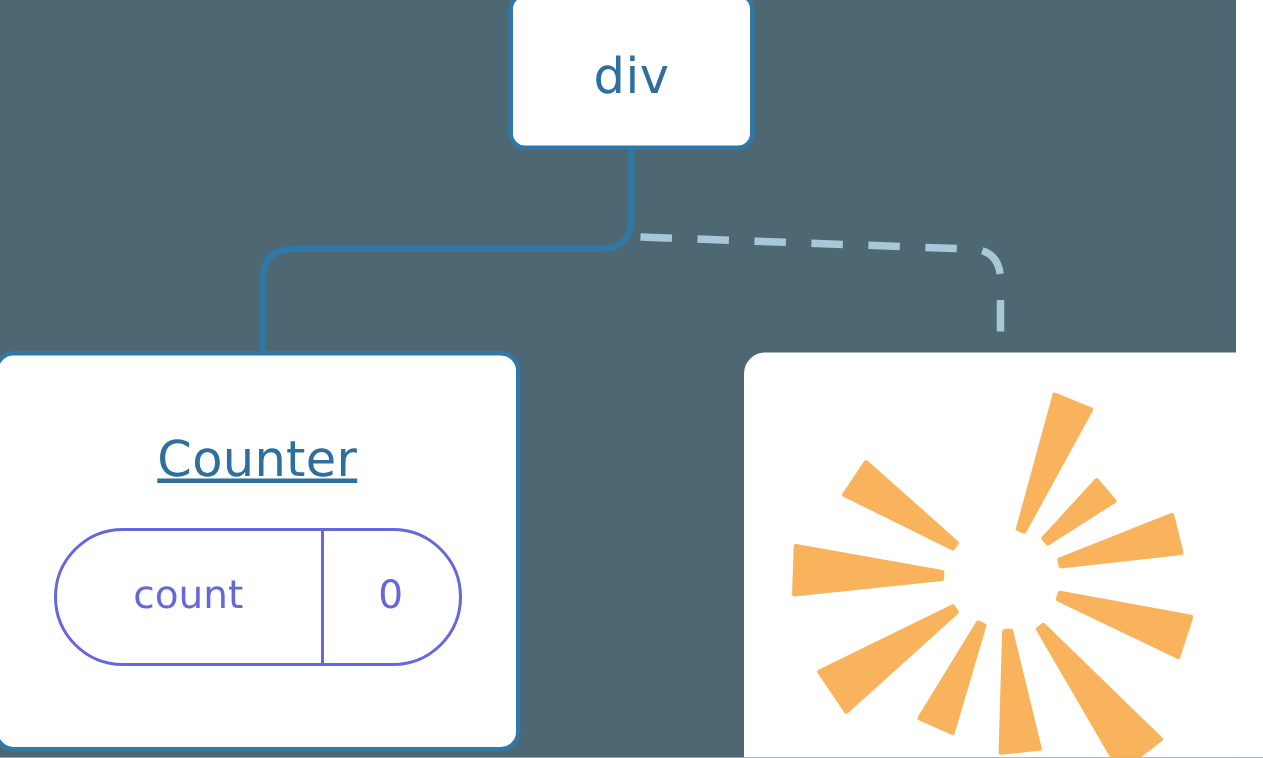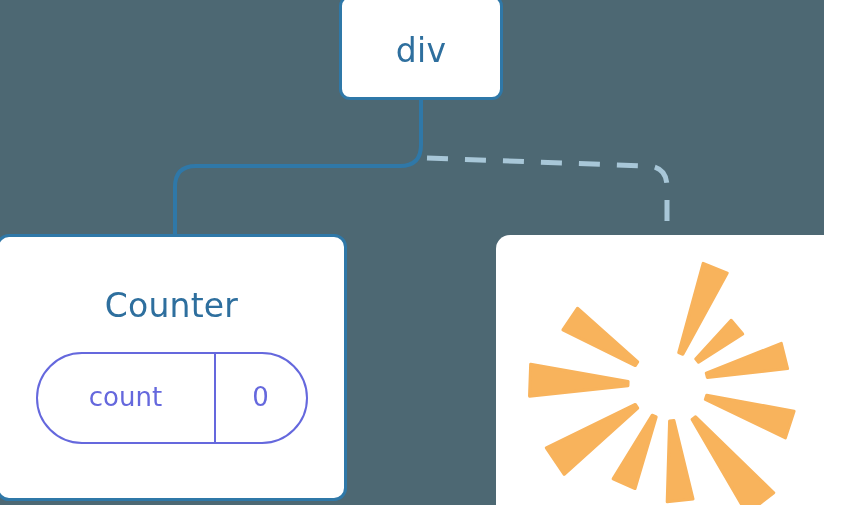--- a/index.html
+++ b/index.html
@@ -71,20 +71,21 @@
     flex-direction: column;
     align-items: center;
     justify-content: flex-start;
     padding-top: 52px;
   }
   #node-counter .node-title {
     font-size: 33px;
     color: #2e6f9e;
     letter-spacing: 0.2px;
     line-height: 1;
+    text-decoration: underline;
   }
 
   #node-sparkle {
     left: 496px;
     top: 235px;
     width: 352px;
     height: 272px;
     border-radius: 14px 14px 0 0;
     overflow: hidden;
   }

